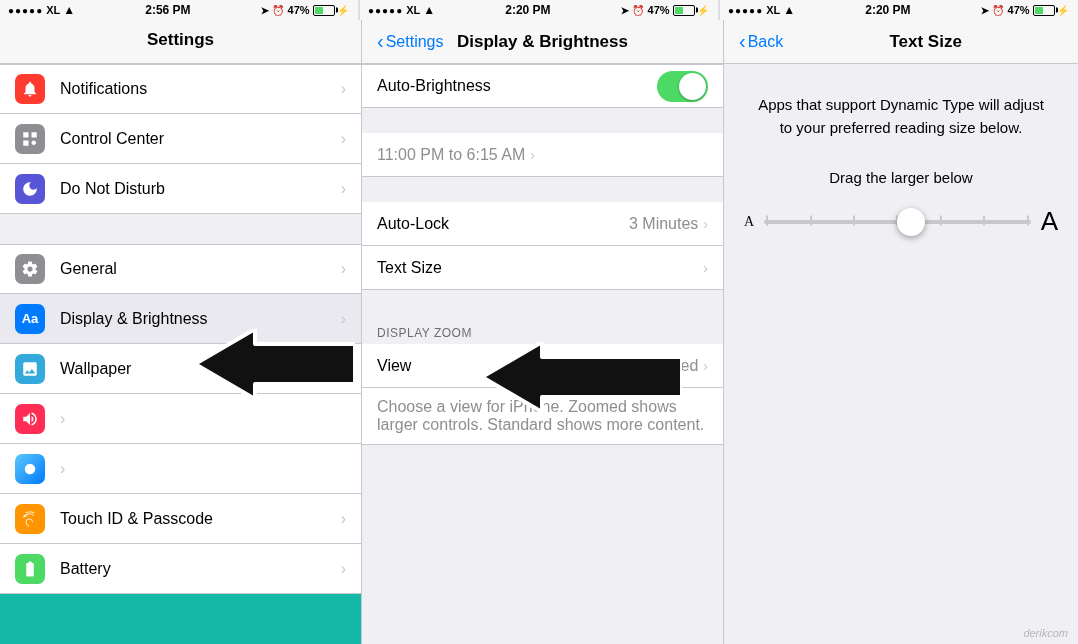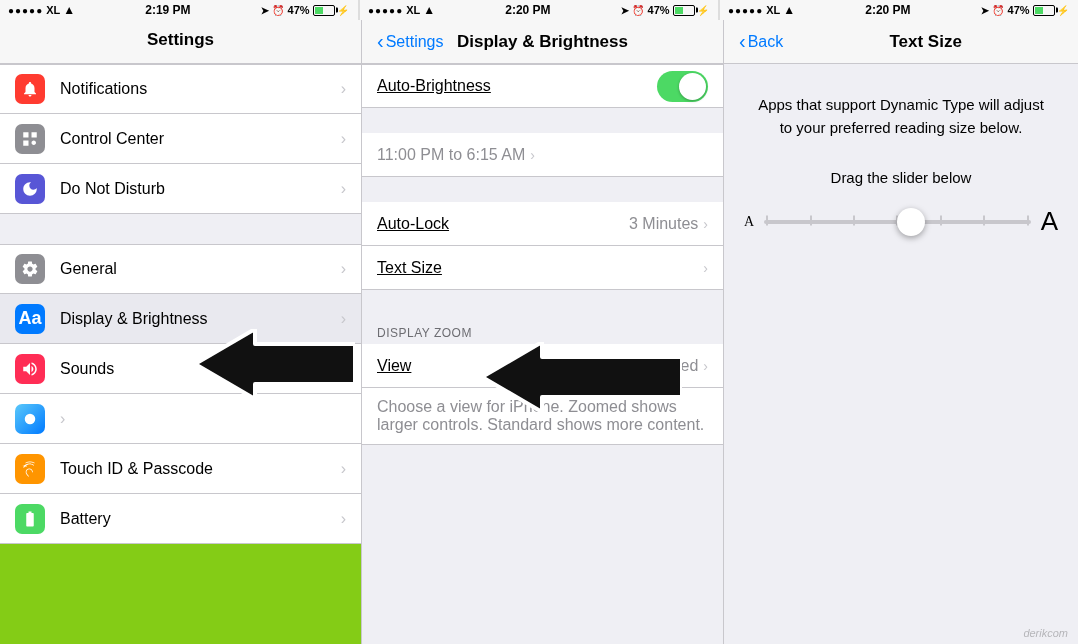--- a/index.html
+++ b/index.html
@@ -48,21 +48,21 @@
       background: #000; border-radius: 0 1px 1px 0;
     }
     .battery-fill {
       background: #4cd964; height: 100%;
       width: 47%;
     }
 
     
     .panel-settings {
       width: 362px;
-      background: #84cc16;
+      background: #14b8a6;
       flex-shrink: 0;
       display: flex;
       flex-direction: column;
     }
     .panel-header {
       background: #f7f7f7;
       text-align: center;
       padding: 10px 0 8px;
       border-bottom: 1px solid #c8c7cc;
       flex-shrink: 0;
@@ -170,21 +170,21 @@
     .display-item {
       display: flex;
       align-items: center;
       background: #fff;
       border-bottom: 1px solid #c8c7cc;
       min-height: 44px;
       padding: 0 15px;
       cursor: pointer;
     }
     .display-item:first-child { border-top: 1px solid #c8c7cc; }
-    .display-item-label { flex: 1; font-size: 16px; color: #000; text-decoration: underline; }
+    .display-item-label { flex: 1; font-size: 16px; color: #000; }
     .display-item-value { font-size: 16px; color: #8e8e93; margin-right: 5px; }
     .display-chevron { color: #c7c7cc; font-size: 14px; }
     .toggle-switch {
       width: 51px; height: 31px;
       border-radius: 15.5px;
       display: flex;
       align-items: center;
       padding: 2px;
       cursor: pointer;
       transition: background 0.3s;
@@ -329,21 +329,21 @@
 </head>
 <body>
 
 <div class="status-bars">
   <div class="status-bar">
     <div class="status-left">
       <span style="font-size:10px;letter-spacing:1px">●●●●●</span>
       <span style="font-size:11px"> XL </span>
       <span style="font-size:12px">▲</span>
     </div>
-    <span style="font-size:12px;font-weight:600">2:19 PM</span>
+    <span style="font-size:12px;font-weight:600">2:56 PM</span>
     <div class="status-right">
       <span style="font-size:10px">➤</span>
       <span style="font-size:10px">⏰</span>
       <span style="font-size:11px">47%</span>
       <div class="battery-bar">
         <div class="battery-fill"></div>
       </div>
       <span style="font-size:10px">⚡</span>
     </div>
   </div>
@@ -443,31 +443,39 @@
         <div class="settings-item">
           <div class="settings-icon icon-general">
             <svg width="18" height="18" viewBox="0 0 24 24" fill="white">
                 <path d="M19.43 12.98c.04-.32.07-.64.07-.98s-.03-.66-.07-.98l2.11-1.65c.19-.15.24-.42.12-.64l-2-3.46c-.12-.22-.39-.3-.61-.22l-2.49 1c-.52-.4-1.08-.73-1.69-.98l-.38-2.65C14.46 2.18 14.25 2 14 2h-4c-.25 0-.46.18-.49.42l-.38 2.65c-.61.25-1.17.59-1.69.98l-2.49-1c-.23-.09-.49 0-.61.22l-2 3.46c-.13.22-.07.49.12.64l2.11 1.65c-.04.32-.07.65-.07.98s.03.66.07.98l-2.11 1.65c-.19.15-.24.42-.12.64l2 3.46c.12.22.39.3.61.22l2.49-1c.52.4 1.08.73 1.69.98l.38 2.65c.03.24.24.42.49.42h4c.25 0 .46-.18.49-.42l.38-2.65c.61-.25 1.17-.59 1.69-.98l2.49 1c.23.09.49 0 .61-.22l2-3.46c.12-.22.07-.49-.12-.64l-2.11-1.65zM12 15.5c-1.93 0-3.5-1.57-3.5-3.5s1.57-3.5 3.5-3.5 3.5 1.57 3.5 3.5-1.57 3.5-3.5 3.5z"></path>
               </svg>
           </div>
           <span class="settings-label">General</span>
           <span class="settings-chevron">›</span>
         </div>
         <div class="settings-item" style="background:#e9e9ef">
-          <div class="settings-icon icon-display" style="font-size:18px;font-weight:700;color:#fff">Aa</div>
+          <div class="settings-icon icon-display" style="font-size:13px;font-weight:700;color:#fff">Aa</div>
           <span class="settings-label">Display &amp; Brightness</span>
           <span class="settings-chevron">›</span>
         </div>
         <div class="settings-item">
+          <div class="settings-icon icon-wallpaper">
+            <svg width="18" height="18" viewBox="0 0 24 24" fill="white">
+                <path d="M21 19V5c0-1.1-.9-2-2-2H5c-1.1 0-2 .9-2 2v14c0 1.1.9 2 2 2h14c1.1 0 2-.9 2-2zM8.5 13.5l2.5 3.01L14.5 12l4.5 6H5l3.5-4.5z"></path>
+              </svg>
+          </div>
+          <span class="settings-label">Wallpaper</span>
+          <span class="settings-chevron">›</span>
+        </div>
+        <div class="settings-item">
           <div class="settings-icon icon-sounds">
             <svg width="18" height="18" viewBox="0 0 24 24" fill="white">
                 <path d="M3 9v6h4l5 5V4L7 9H3zm13.5 3c0-1.77-1.02-3.29-2.5-4.03v8.05c1.48-.73 2.5-2.25 2.5-4.02zM14 3.23v2.06c2.89.86 5 3.54 5 6.71s-2.11 5.85-5 6.71v2.06c4.01-.91 7-4.49 7-8.77s-2.99-7.86-7-8.77z"></path>
               </svg>
           </div>
-          <span class="settings-label">Sounds</span>
           <span class="settings-chevron">›</span>
         </div>
         <div class="settings-item">
           <div class="settings-icon icon-siri" style="background:linear-gradient(135deg,#5ac8fa,#007aff)">
             <svg width="18" height="18" viewBox="0 0 24 24" fill="white">
                 <circle cx="12" cy="12" r="7"></circle>
               </svg>
           </div>
           <span class="settings-chevron">›</span>
         </div>
@@ -543,21 +551,21 @@
 
     <div class="big-arrow" style="left:120px;top:278px;">
       <svg width="200" height="70" viewBox="0 0 200 70">
         <polygon points="200,15 60,15 60,0 0,35 60,70 60,55 200,55" fill="#111" stroke="#fff" stroke-width="4" stroke-linejoin="round"></polygon>
       </svg>
     </div>
   </div>
 
   <div class="panel-textsize" style="position:relative">
     <div class="textsize-description">Apps that support Dynamic Type will adjust to your preferred reading size below.</div>
-    <div class="drag-label">Drag the slider below</div>
+    <div class="drag-label">Drag the larger below</div>
     <div class="slider-container">
       <span class="slider-a-small" style="font-size:14px;font-weight:400">A</span>
       <div class="slider-track">
         <div class="slider-ticks">
           <div class="slider-tick"></div>
           <div class="slider-tick"></div>
           <div class="slider-tick"></div>
           <div class="slider-tick"></div>
           <div class="slider-tick"></div>
           <div class="slider-tick"></div>

